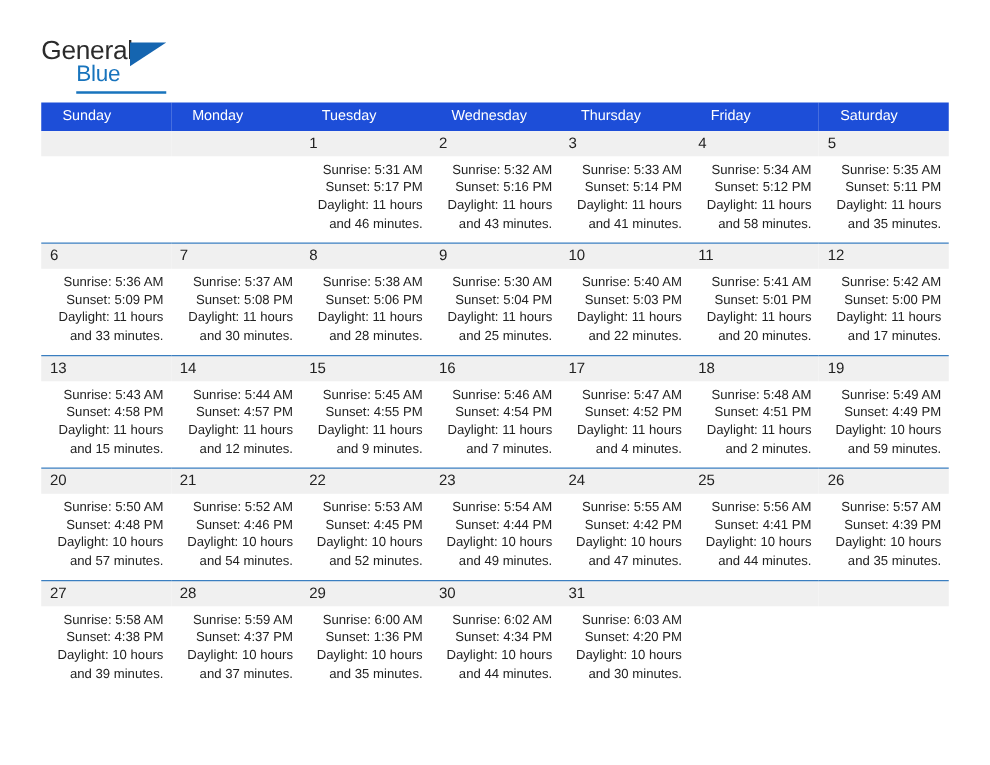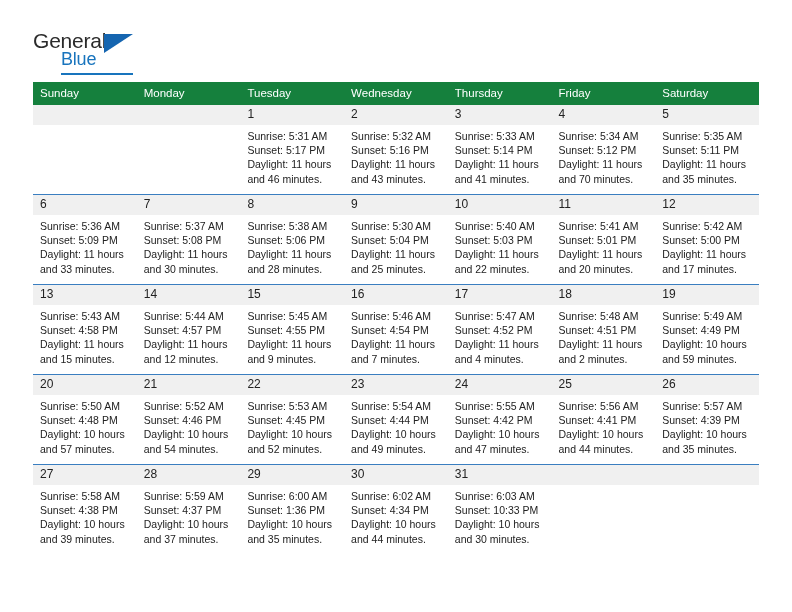--- a/index.html
+++ b/index.html
@@ -91,26 +91,26 @@
   }
 
   
   .calendar {
     margin-top: 14px;
     width: 726px;
     border-collapse: collapse;
     table-layout: fixed;
   }
   .calendar th {
-    background: #15803d;
+    background: #1d4ed8;
     color: #ffffff;
     font-size: 11.5px;
     font-weight: normal;
     text-align: left;
-    padding: 5px 0 6px 7px;
+    padding: 5px 0 6px 17px;
     height: 11px;
     border: none;
   }
   .calendar td {
     vertical-align: top;
     padding: 0;
     height: 89px;
     border: none;
     border-bottom: 1px solid #3a7ec0;
     background: #ffffff;
@@ -125,20 +125,21 @@
     color: #222222;
     padding: 3px 0 4px 7px;
     line-height: 1.05;
     min-height: 13px;
   }
   .cell-body {
     padding: 4px 6px 0 7px;
     font-size: 10.5px;
     line-height: 14.2px;
     color: #222222;
+    text-align: right;
   }
   .cell-body div {
     white-space: nowrap;
   }
   .empty .daynum {
     background: #f0f0f0;
   }
 </style>
 </head>
 <body>
@@ -205,21 +206,21 @@
               <div>Daylight: 11 hours</div>
               <div>and 41 minutes.</div>
             </div>
           </td>
           <td>
             <span class="daynum">4</span>
             <div class="cell-body">
               <div>Sunrise: 5:34 AM</div>
               <div>Sunset: 5:12 PM</div>
               <div>Daylight: 11 hours</div>
-              <div>and 70 minutes.</div>
+              <div>and 58 minutes.</div>
             </div>
           </td>
           <td>
             <span class="daynum">5</span>
             <div class="cell-body">
               <div>Sunrise: 5:35 AM</div>
               <div>Sunset: 5:11 PM</div>
               <div>Daylight: 11 hours</div>
               <div>and 35 minutes.</div>
             </div>
@@ -454,21 +455,21 @@
               <div>Sunrise: 6:02 AM</div>
               <div>Sunset: 4:34 PM</div>
               <div>Daylight: 10 hours</div>
               <div>and 44 minutes.</div>
             </div>
           </td>
           <td>
             <span class="daynum">31</span>
             <div class="cell-body">
               <div>Sunrise: 6:03 AM</div>
-              <div>Sunset: 10:33 PM</div>
+              <div>Sunset: 4:20 PM</div>
               <div>Daylight: 10 hours</div>
               <div>and 30 minutes.</div>
             </div>
           </td>
           <td class="empty">
             <span class="daynum"></span>
           </td>
           <td class="empty">
             <span class="daynum"></span>
           </td>

